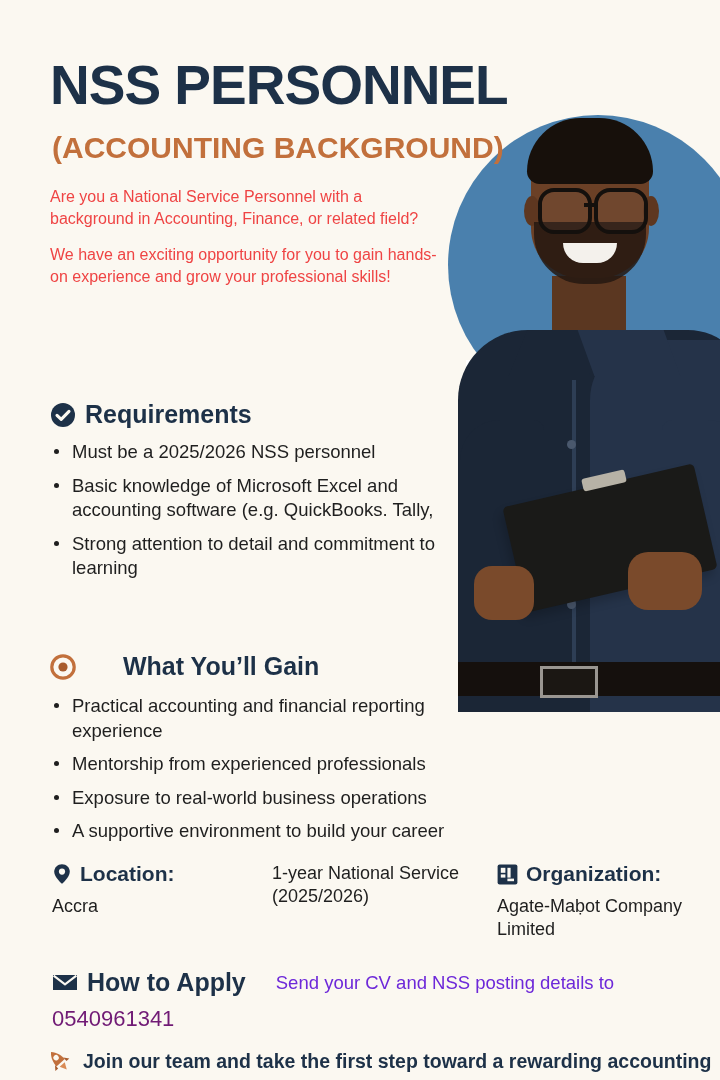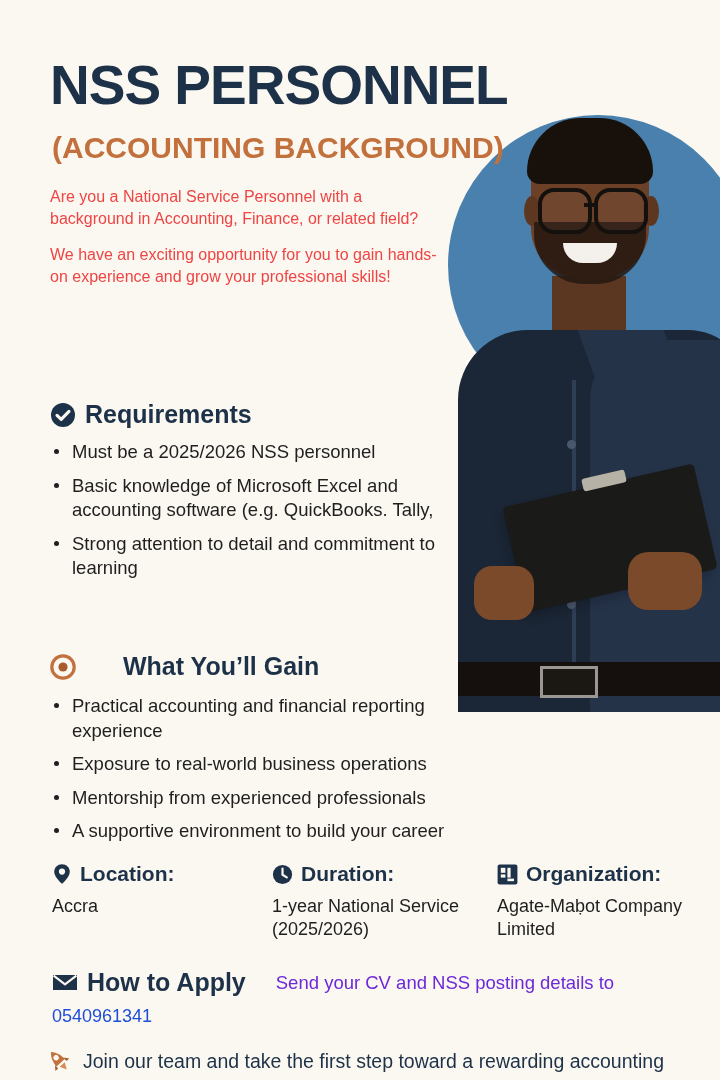--- a/index.html
+++ b/index.html
@@ -366,32 +366,32 @@
   }
   .apply-note {
     font-size: 18.5px;
     color: #6d28d9;
     margin-left: 20px;
   }
   .apply-phone {
     position: absolute;
     left: 52px;
     top: 1006px;
-    font-size: 18px;
-    color: #1d4ed8;
+    font-size: 22px;
+    color: #701a75;
   }
   .cta {
     position: absolute;
     left: 44px;
     top: 1046px;
     display: flex;
     align-items: center;
     gap: 9px;
     font-size: 19.5px;
-    font-weight: normal;
+    font-weight: bold;
     color: #1d3148;
     white-space: nowrap;
   }
   .icon { display: inline-flex; align-items: center; justify-content: center; }
 </style>
 </head>
 <body>
 
 <div class="flyer">
 
@@ -457,49 +457,40 @@
       <span class="icon">
         <svg width="26" height="26" viewBox="0 0 26 26">
           <circle cx="13" cy="13" r="11.2" fill="none" stroke="#c2703c" stroke-width="3.2"></circle>
           <circle cx="13" cy="13" r="4.6" fill="#a85c2e"></circle>
         </svg>
       </span>
       <span>What You’ll Gain</span>
     </div>
     <ul class="bullets b-gain">
       <li>Practical accounting and financial reporting experience</li>
+      <li>Mentorship from experienced professionals</li>
       <li>Exposure to real-world business operations</li>
-      <li>Mentorship from experienced professionals</li>
       <li>A supportive environment to build your career</li>
     </ul>
 
     <div class="info-col ic-1">
       <div class="info-head">
         <span class="icon">
           <svg width="20" height="22" viewBox="0 0 20 22">
             <path d="M10 1.2 C5.6 1.2 2.2 4.6 2.2 8.8 C2.2 14.2 10 20.8 10 20.8
                      C10 20.8 17.8 14.2 17.8 8.8 C17.8 4.6 14.4 1.2 10 1.2 Z" fill="#1d3148"></path>
             <circle cx="10" cy="8.6" r="3.1" fill="#fbf8f1"></circle>
           </svg>
         </span>
         <span>Location:</span>
       </div>
       <div class="info-body">Accra</div>
     </div>
 
     <div class="info-col ic-2">
-      <div class="info-head">
-        <span class="icon">
-          <svg width="21" height="21" viewBox="0 0 21 21">
-            <circle cx="10.5" cy="10.5" r="9.6" fill="#1d3148"></circle>
-            <path d="M10.5 4.6 V10.8 L14.8 13.4" fill="none" stroke="#fbf8f1" stroke-width="2.2" stroke-linecap="round" stroke-linejoin="round"></path>
-          </svg>
-        </span>
-        <span>Duration:</span>
-      </div>
       <div class="info-body">1-year National Service (2025/2026)</div>
     </div>
 
     <div class="info-col ic-3">
       <div class="info-head">
         <span class="icon">
           <svg width="21" height="21" viewBox="0 0 21 21">
             <rect x="0.6" y="0.6" width="19.8" height="19.8" rx="2" fill="#1d3148"></rect>
             <rect x="3.8" y="3.8" width="4.6" height="5" fill="#fbf8f1"></rect>
             <rect x="3.8" y="10.4" width="4.6" height="3.2" fill="#fbf8f1"></rect>

